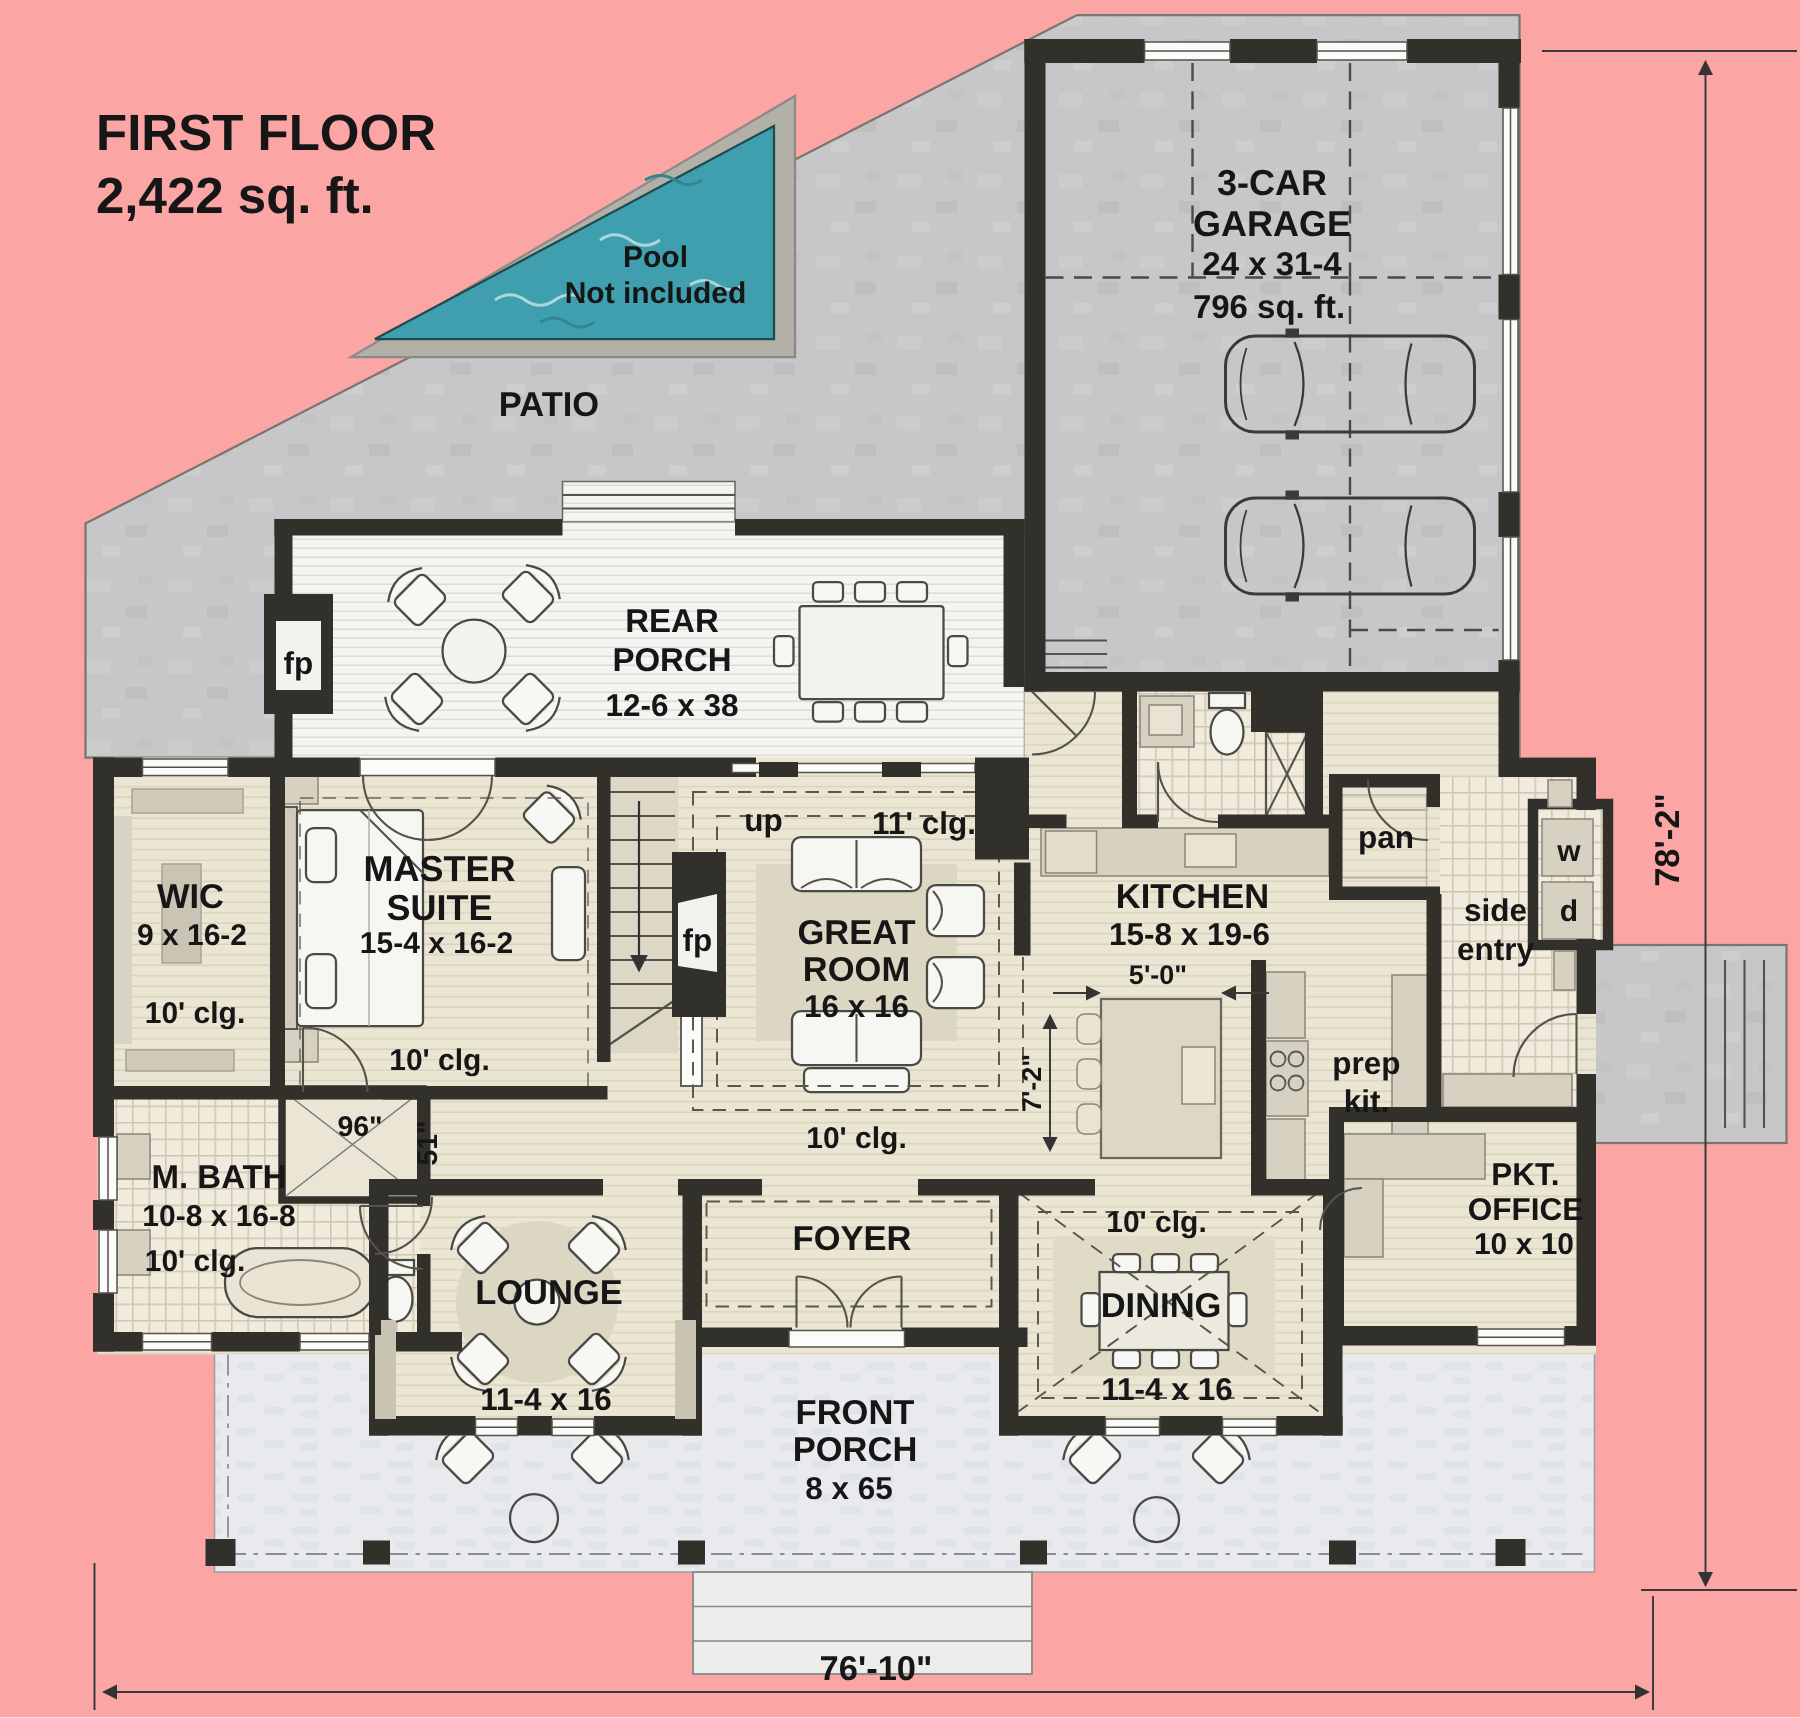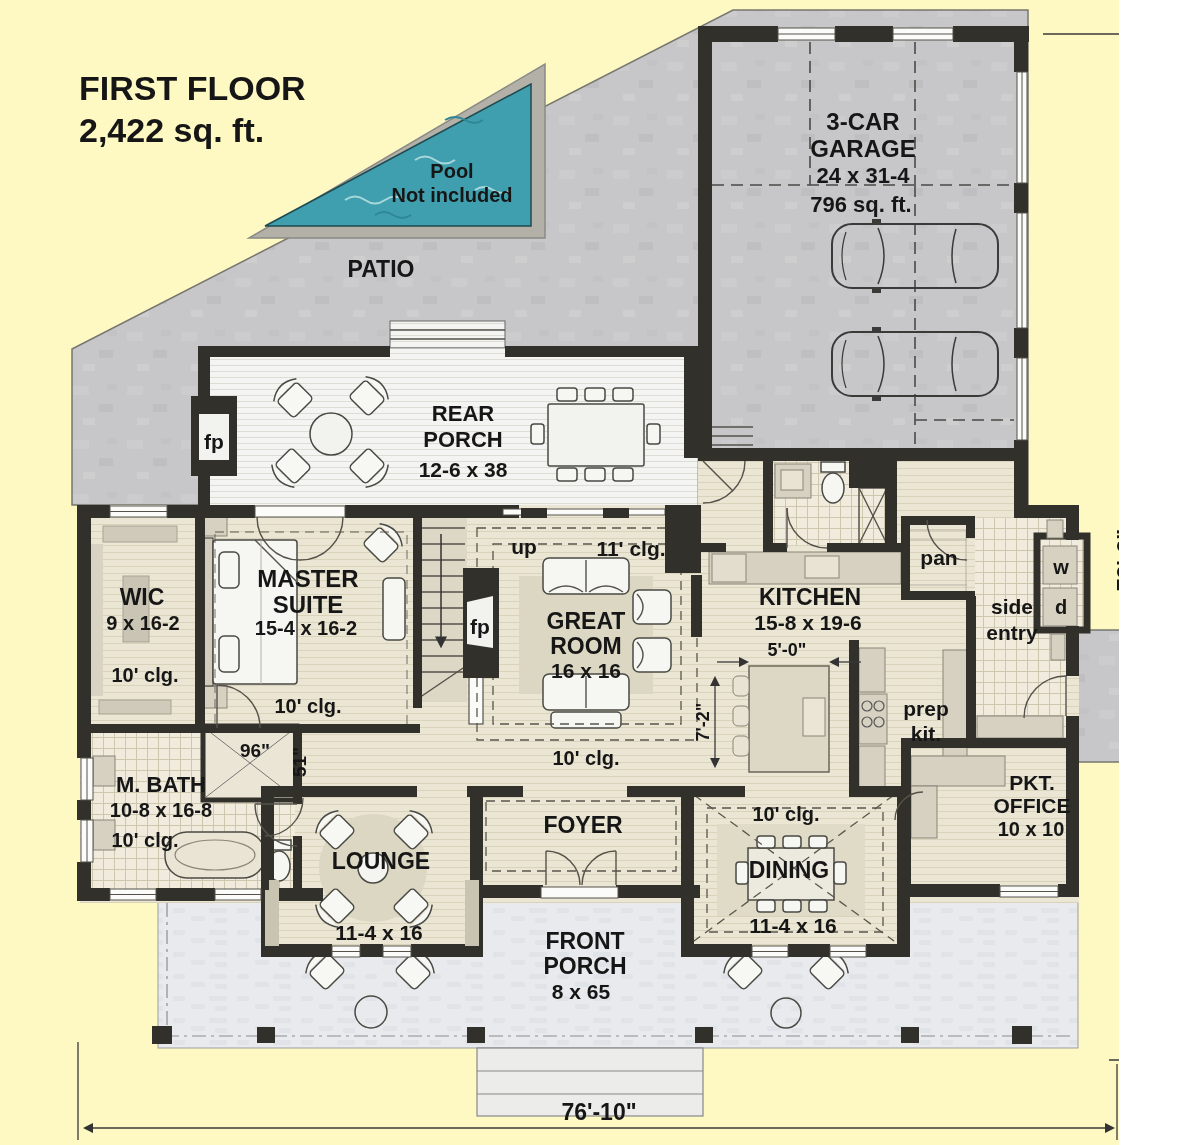--- a/index.html
+++ b/index.html
@@ -1,16 +1,16 @@
 <!DOCTYPE html>
 <html><head>
 <meta charset="utf-8">
 <style>
   html,body{margin:0;padding:0;background:#ffffff;}
-  #stage{width:1104px;height:1145px;position:relative;background:#fef9c3;overflow:hidden;padding-left:15px;}
+  #stage{width:1200px;height:1145px;position:relative;background:#fca5a5;overflow:hidden;}
   svg{display:block;}
   .t{font-family:"Liberation Sans","DejaVu Sans",sans-serif;font-weight:bold;fill:#161616;}
   .mid{text-anchor:middle;}
   .s34{font-size:34px;}  .s24{font-size:24px;}  .s23{font-size:23px;}
   .s22{font-size:22px;}  .s21{font-size:21px;}  .s20{font-size:20px;}
   .s19{font-size:19px;}  .s18{font-size:18px;}
   .wall{fill:#32302a;}
   .thin{stroke:#55524a;stroke-width:1.4;fill:none;}
   .furn{fill:#f6f6f3;stroke:#4a4a44;stroke-width:1.5;}
   .cab{fill:#d6d1c0;stroke:#8a8578;stroke-width:1;}

